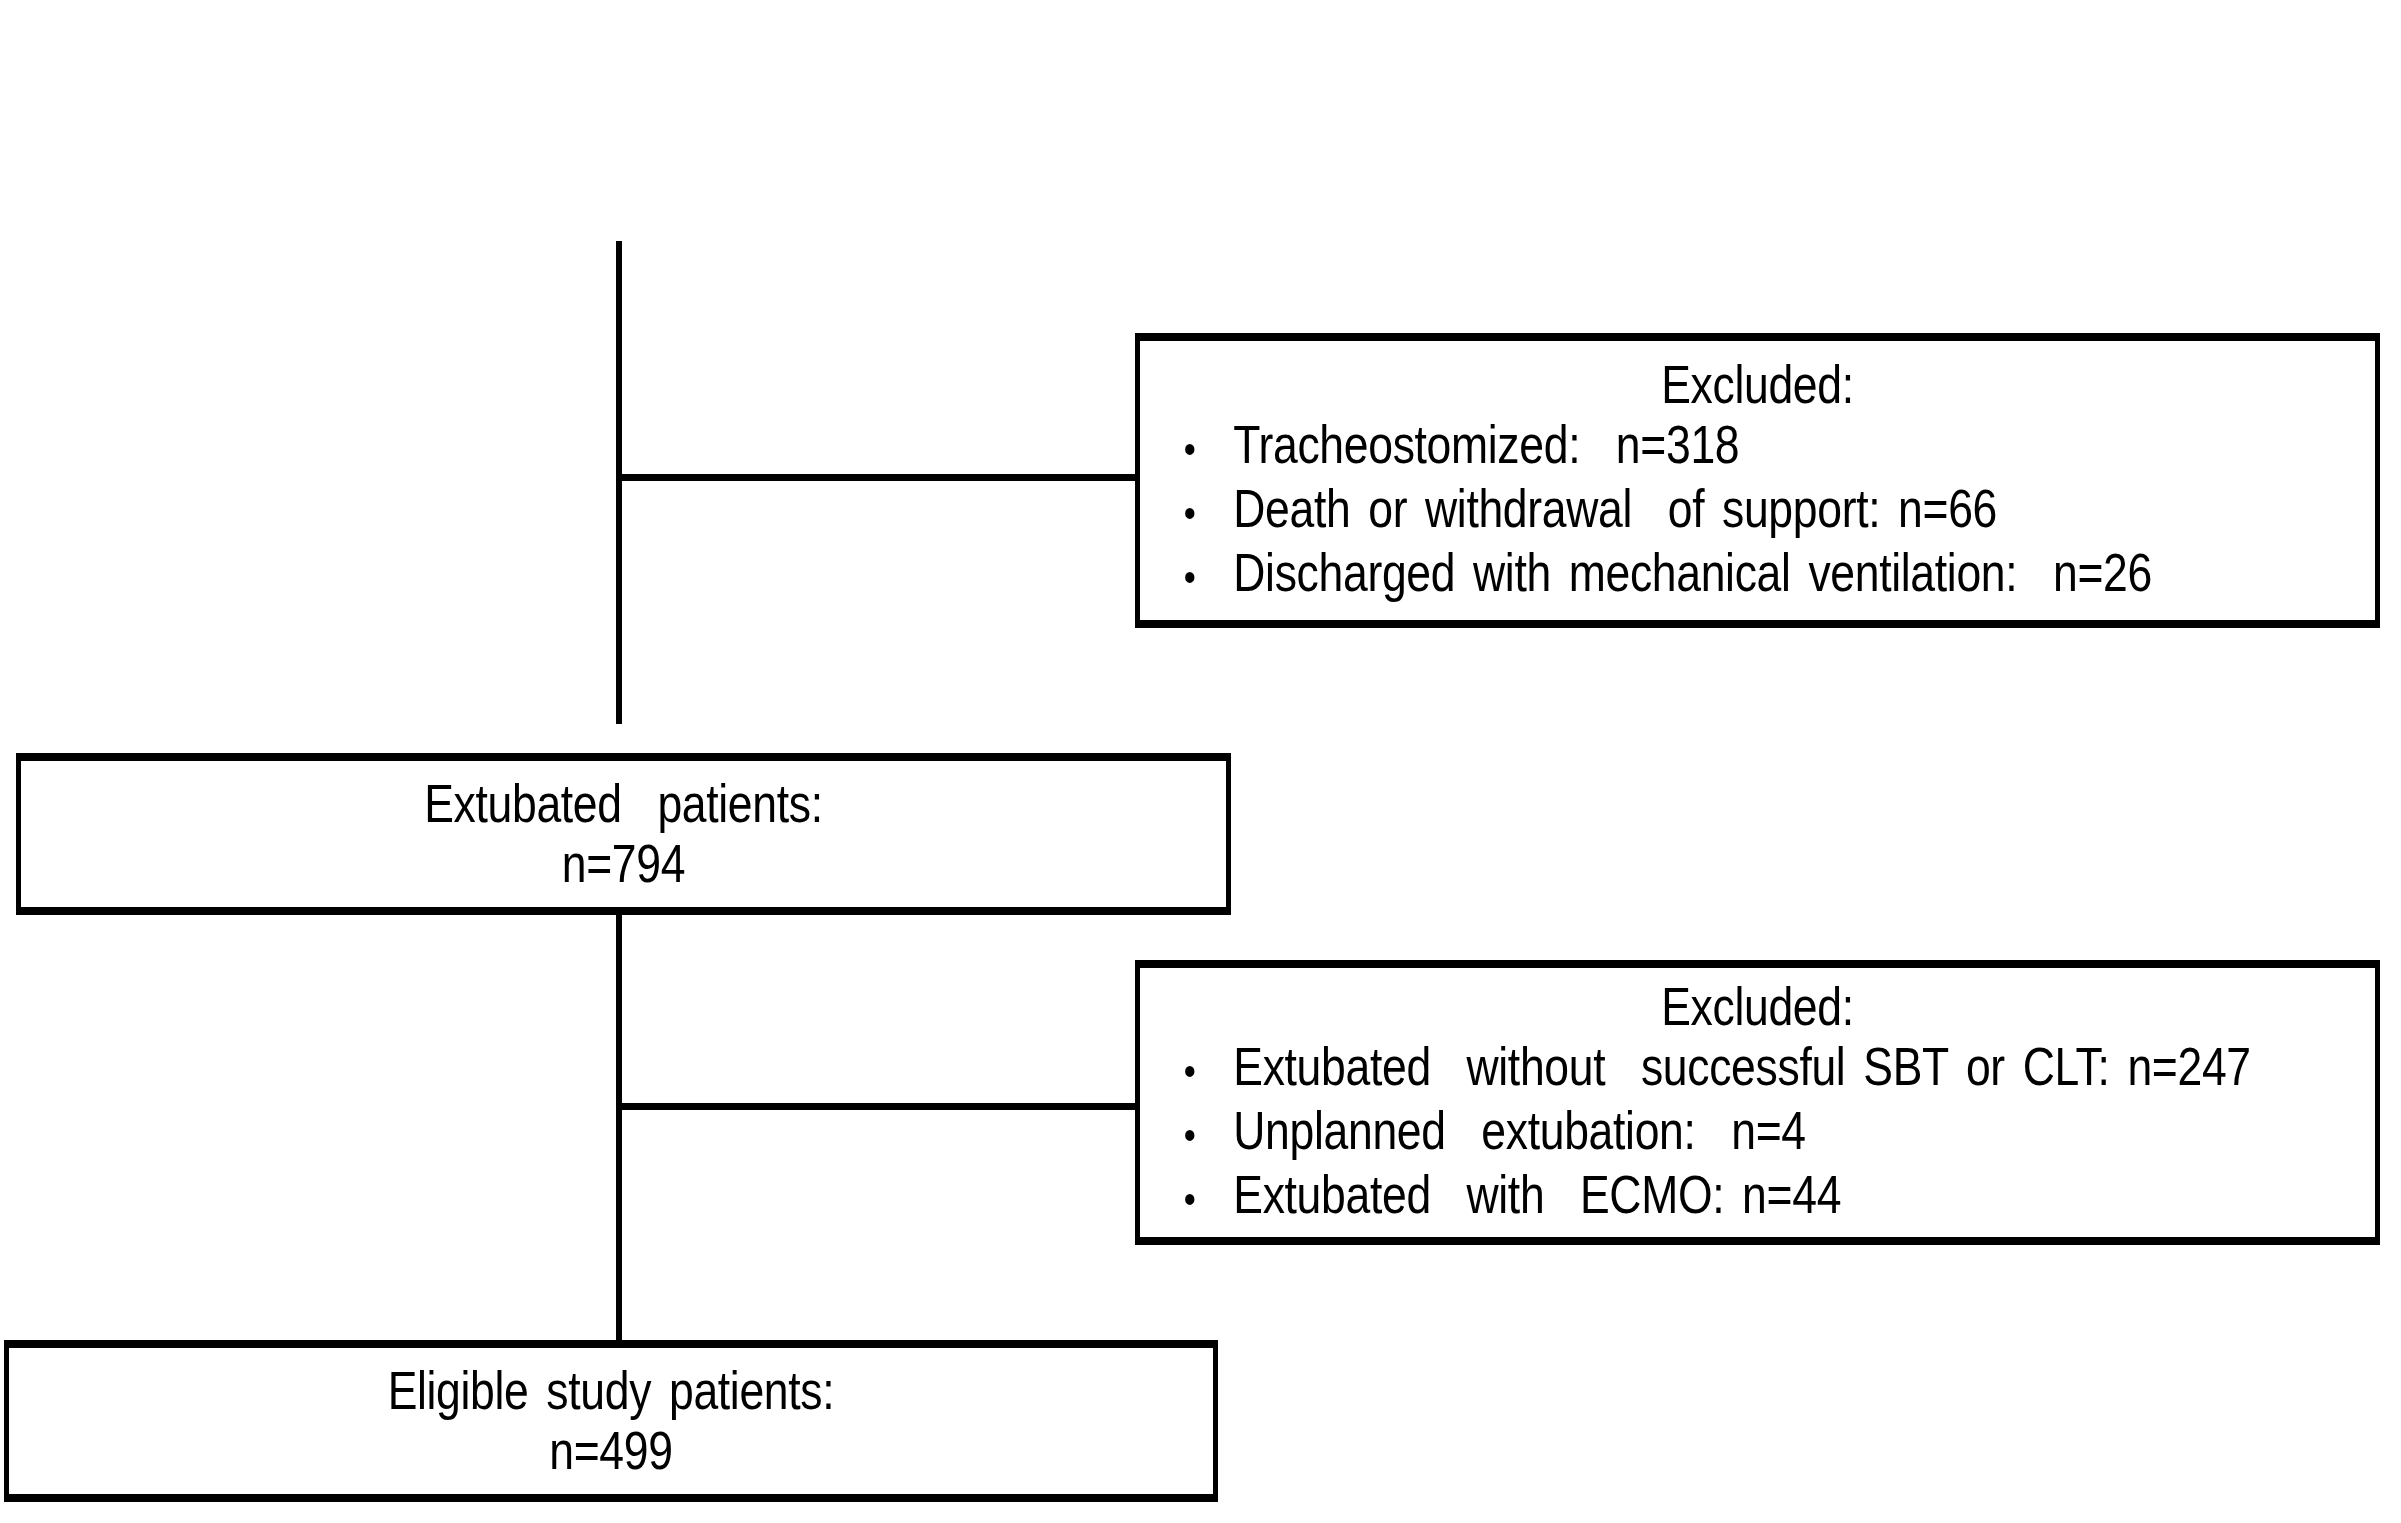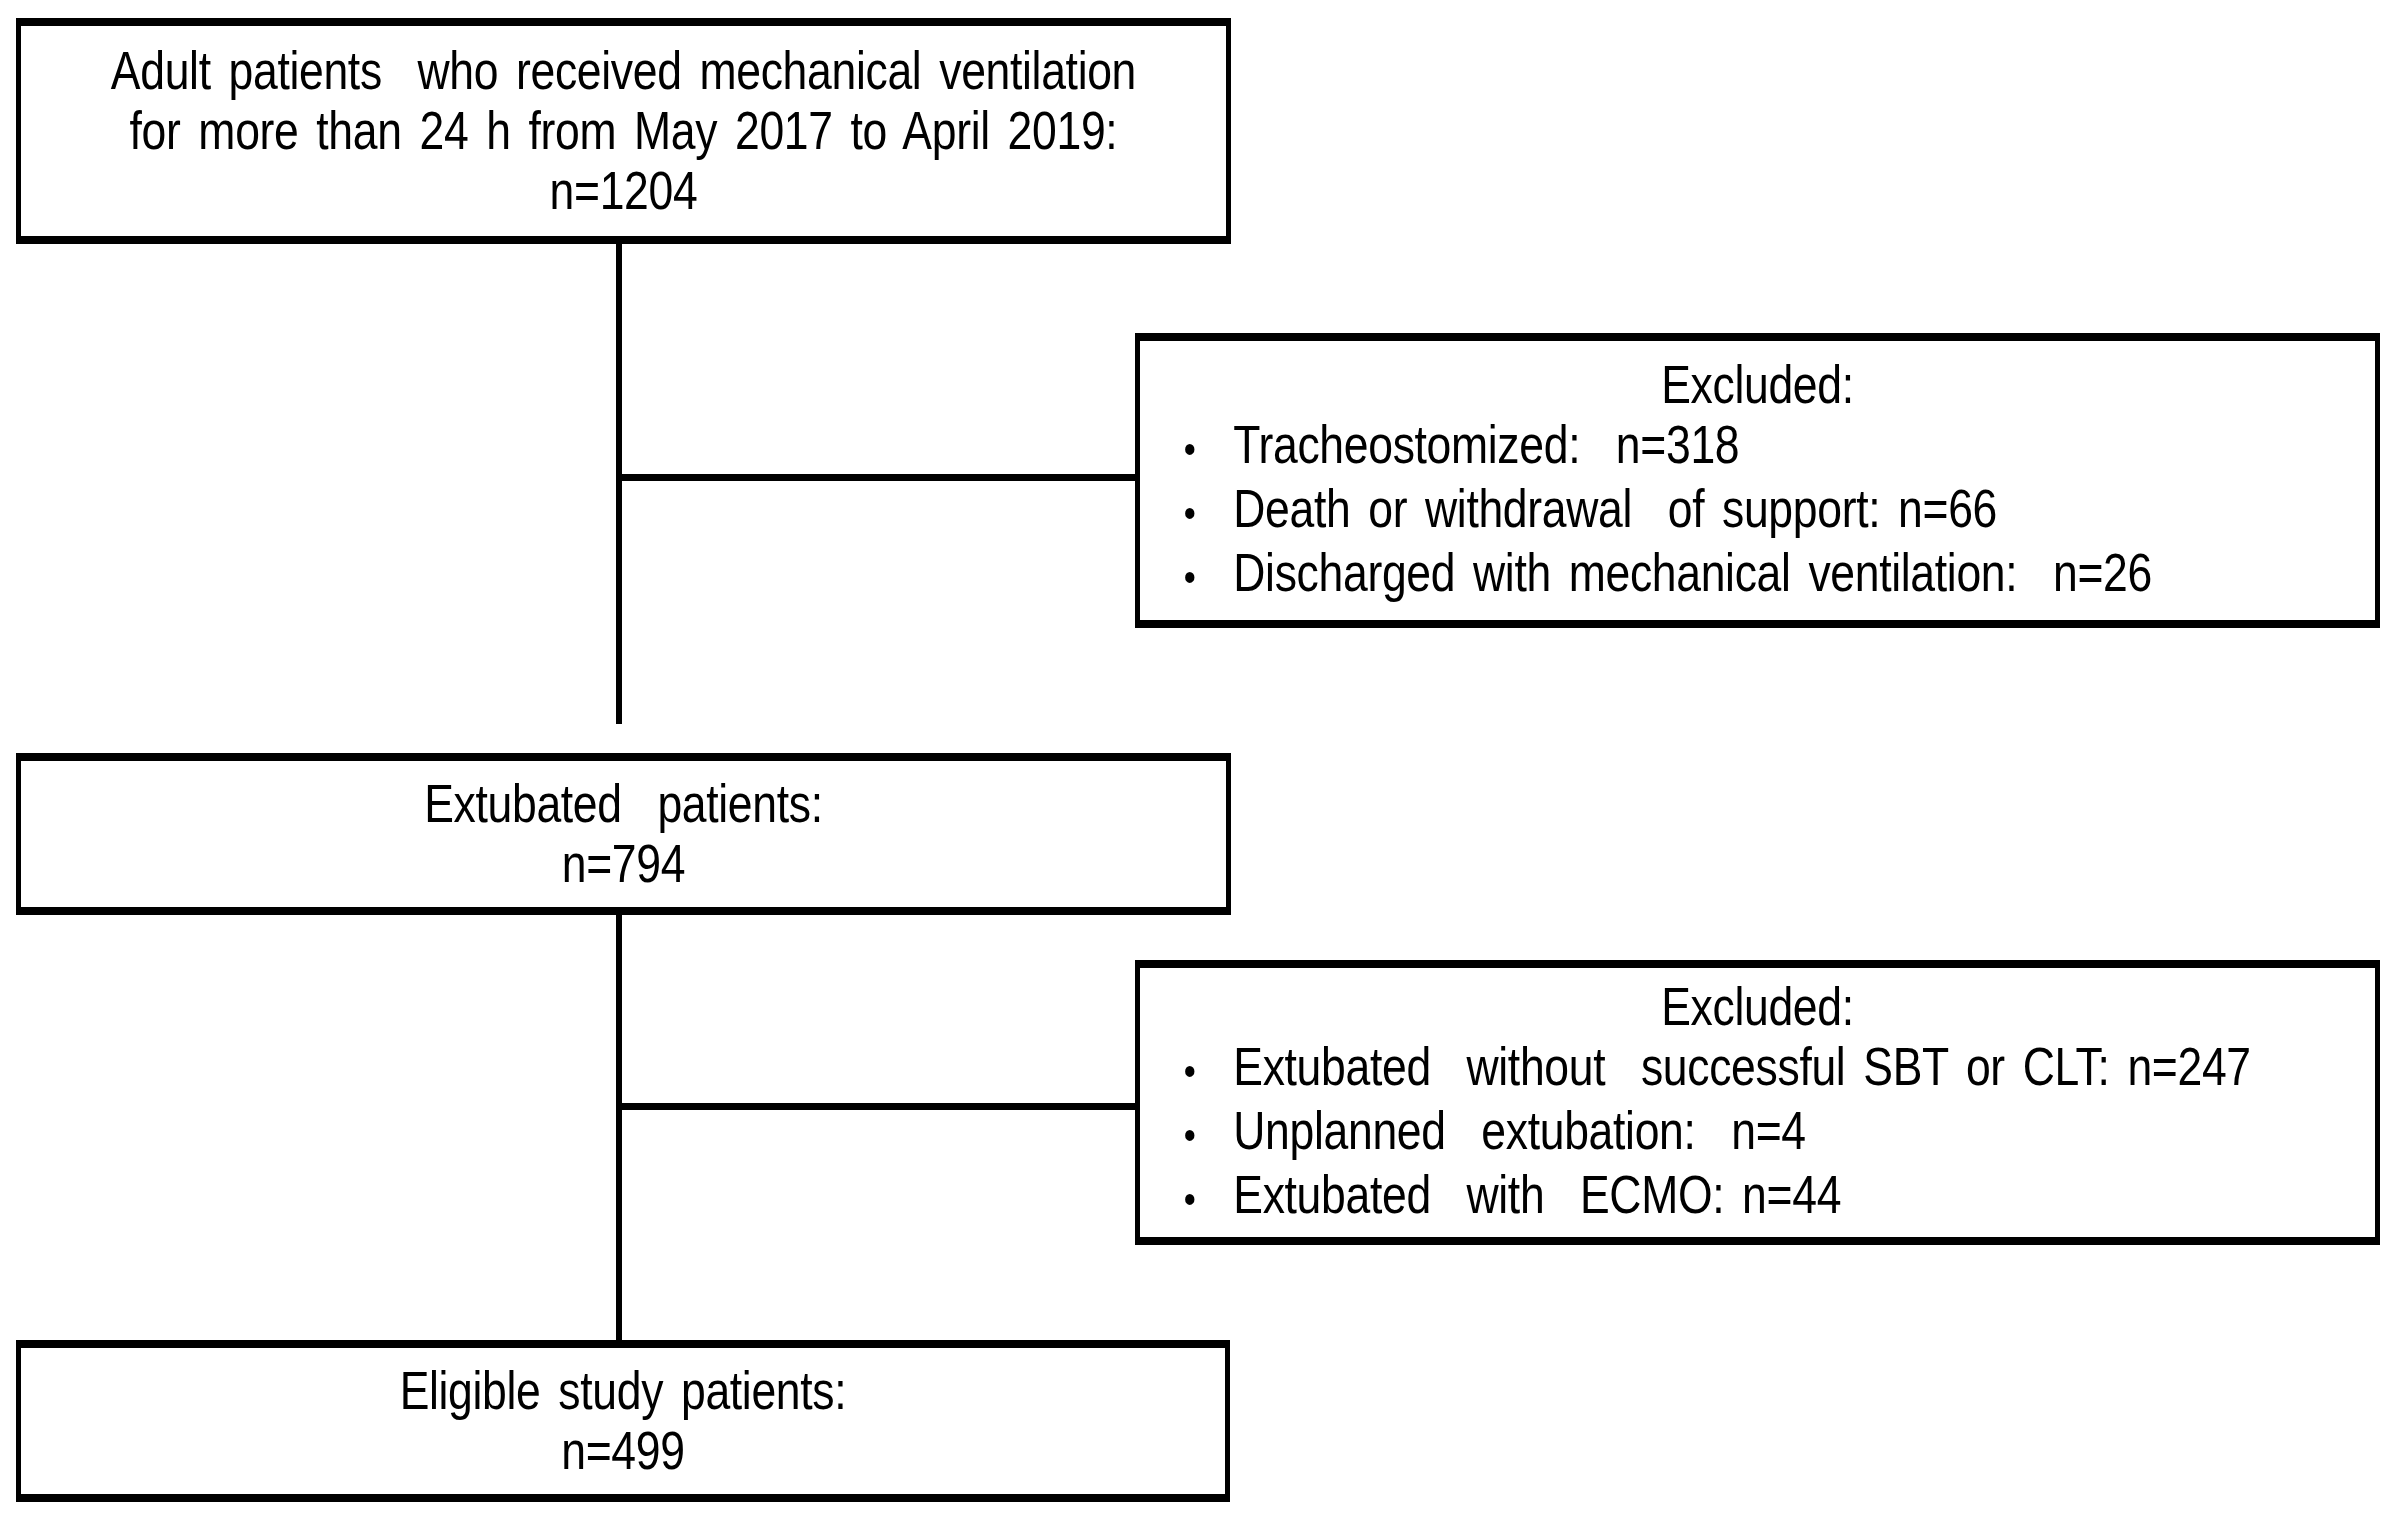--- a/index.html
+++ b/index.html
@@ -67,27 +67,20 @@
 </head>
 <body>
 
 <div class="figure">
 
   <div class="connector" style="left:616px; top:241px; width:5.8px;  height:483px;"></div>
   <div class="connector" style="left:616px; top:474px; width:522px; height:6.6px;"></div>
   <div class="connector" style="left:616px; top:881px; width:5.8px;  height:462px;"></div>
   <div class="connector" style="left:616px; top:1103px; width:522px; height:6.6px;"></div>
 
-  <div class="box" style="left:16px; top:17.5px; width:1215px; height:226px;">
-    <div class="condensed txt center-lines">
-      <div class="line">Adult patients  who received mechanical ventilation</div>
-      <div class="line">for more than 24 h from May 2017 to April 2019:</div>
-      <div class="line">n=1204</div>
-    </div>
-  </div>
 
   <div class="box" style="left:1135px; top:333px; width:1245px; height:295px;">
     <div class="condensed txt">
       <div class="ex-title">Excluded:</div>
       <div class="bullet-row">
         <span class="bullet-marker">•</span>
         <span class="bullet-text">Tracheostomized:  n=318</span>
       </div>
       <div class="bullet-row">
         <span class="bullet-marker">•</span>
@@ -118,21 +111,21 @@
         <span class="bullet-marker">•</span>
         <span class="bullet-text">Unplanned  extubation:  n=4</span>
       </div>
       <div class="bullet-row">
         <span class="bullet-marker">•</span>
         <span class="bullet-text">Extubated  with  ECMO: n=44</span>
       </div>
     </div>
   </div>
 
-  <div class="box" style="left:16px; top:1340px; width:1214px; height:162px;">
+  <div class="box" style="left:4px; top:1340px; width:1214px; height:162px;">
     <div class="condensed txt center-lines">
       <div class="line">Eligible study patients:</div>
       <div class="line">n=499</div>
     </div>
   </div>
 
 </div>
 
 
 </body></html>

